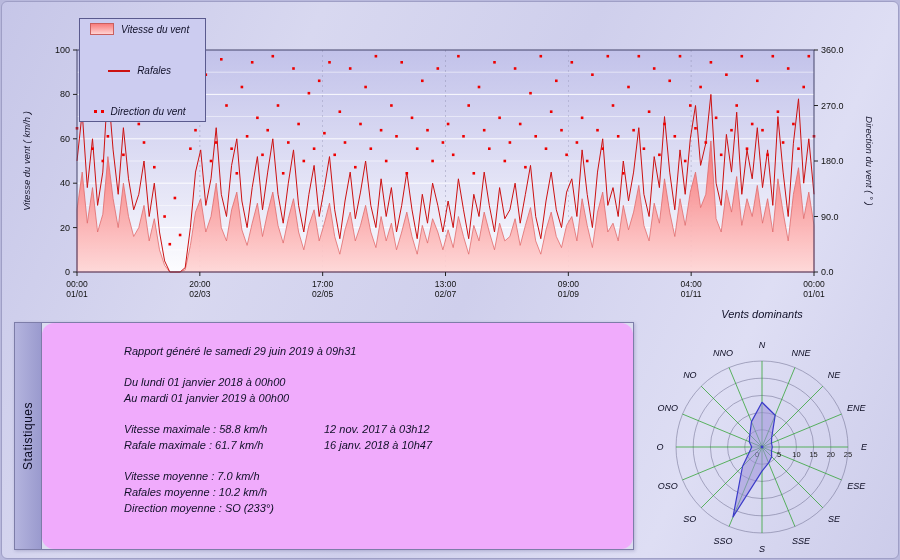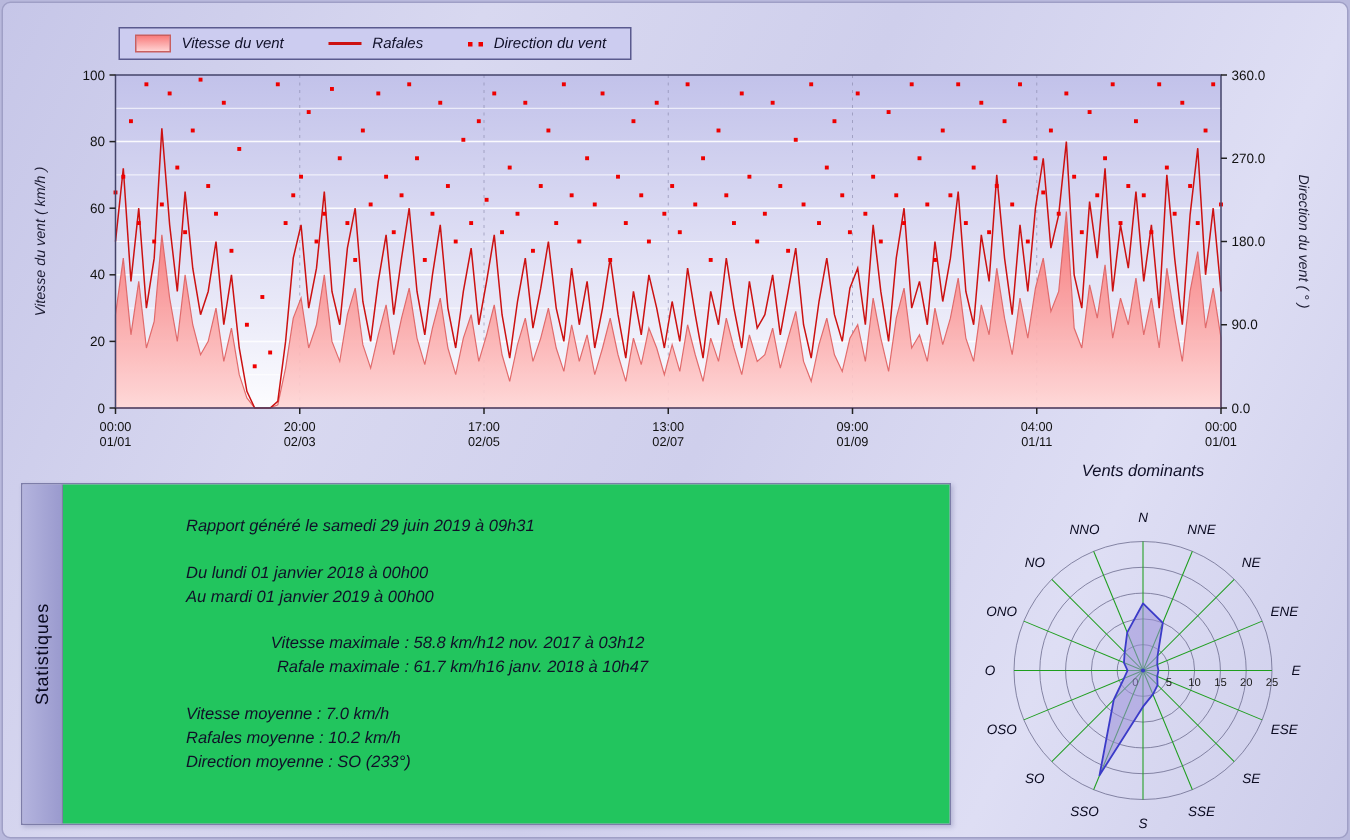--- a/index.html
+++ b/index.html
@@ -3,37 +3,37 @@
 <meta charset="utf-8">
 <style>
   html,body{margin:0;padding:0;width:900px;height:560px;overflow:hidden;
     font-family:"Liberation Sans",sans-serif;background:#b8b8dc;}
   .page{position:relative;width:896px;height:556px;margin:1px;border:1px solid #9f9fc6;border-radius:6px;
     background:linear-gradient(115deg,#c6c6e8 0%,#d8d8f0 28%,#cfcfec 52%,#dedef4 78%,#ccccea 100%);}
   svg text{font-family:"Liberation Sans",sans-serif;}
   
   .legend{position:absolute;top:16px;left:77px;display:flex;align-items:center;gap:30px;
     background:#ccccf0;border:1px solid #5a5a8e;padding:4px 16px 4px 10px;
-    font:italic 10px "Liberation Sans",sans-serif;color:#101028;}
+    font:italic 10px "Liberation Sans",sans-serif;color:#101028;flex-direction:column;}
   .legend-item{display:flex;align-items:center;gap:7px;}
   .sw-area{display:inline-block;width:22px;height:10px;background:linear-gradient(#f87c7c,#ffd2d2);border:1px solid #c95f5f;}
   .sw-line{display:inline-block;width:22px;height:0;border-top:2px solid #cc1111;}
   .sw-dots{display:inline-flex;gap:4px;}
   .sw-dots i{display:inline-block;width:3px;height:3px;background:#ee0000;}
   
   .stats-panel{position:absolute;left:12px;top:320px;width:618px;height:226px;display:flex;
     border:1px solid #7d7da8;background:#dcdcf0;box-shadow:1px 1px 3px rgba(60,60,120,.25);}
   .stats-sidebar{width:26px;display:flex;align-items:center;justify-content:center;
     background:linear-gradient(90deg,#b4b4de,#9a9ace);border-right:1px solid #7d7da8;}
   .stats-sidebar span{writing-mode:vertical-rl;transform:rotate(180deg);
     font:12px "Liberation Sans",sans-serif;color:#0a0a20;letter-spacing:.5px;}
-  .stats-body{flex:1;background:#22c55e;padding:20px 10px 0 82px;
-    font:italic 11px "Liberation Sans",sans-serif;color:#101028;line-height:16px;}
+  .stats-body{flex:1;background:#f0abfc;padding:20px 10px 0 82px;
+    font:italic 11px "Liberation Sans",sans-serif;color:#101028;line-height:16px;border-radius:12px;}
   .srow2{display:flex;}
-  .srow2 .c1{width:200px;text-align:right;}
+  .srow2 .c1{width:200px;}
   .sgap{height:15px;}
   
   .rose-box{position:absolute;left:632px;top:306px;width:256px;text-align:center;}
   .rose-title{font:italic 11px "Liberation Sans",sans-serif;color:#101028;margin-bottom:12px;}
 </style>
 </head>
 <body>
 
 <div class="page">
 

